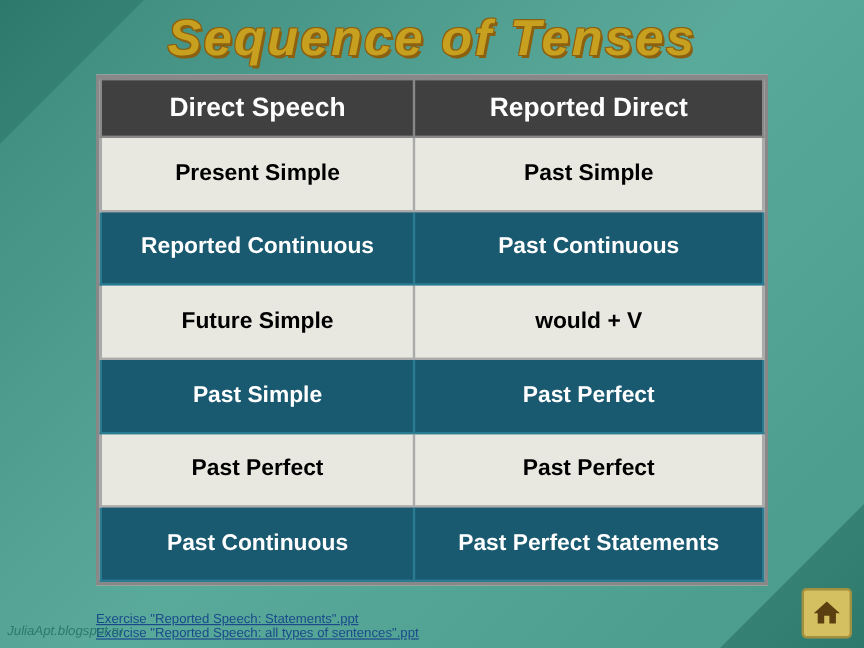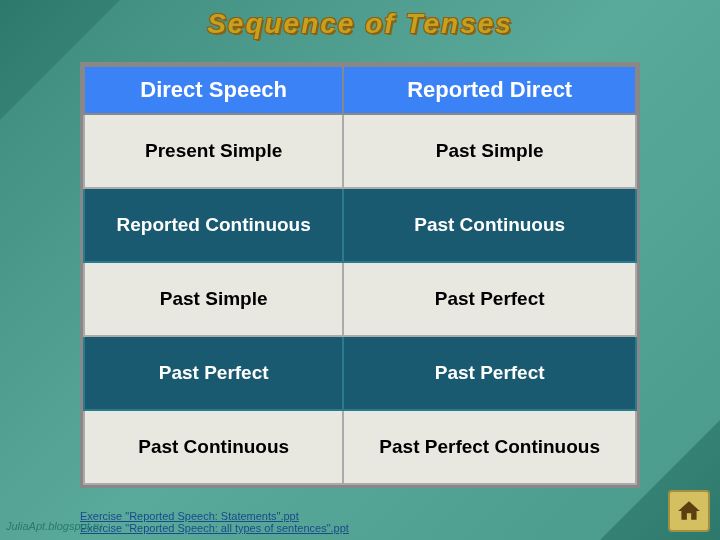--- a/index.html
+++ b/index.html
@@ -33,21 +33,21 @@
       width: 120px; height: 120px;
       background: linear-gradient(315deg, #2d7a6c, #3d8a7c);
       clip-path: polygon(100% 0, 100% 100%, 0 100%);
     }
 
     .title {
       position: absolute;
       top: 8px;
       left: 0; right: 0;
       text-align: center;
-      font-size: 28px;
+      font-size: 42px;
       font-weight: 900;
       font-family: 'Arial Black', Arial, sans-serif;
       color: #c8a020;
       text-shadow: 2px 2px 0 #8b6010, -1px -1px 0 #8b6010, 1px -1px 0 #8b6010, -1px 1px 0 #8b6010;
       letter-spacing: 2px;
       font-style: italic;
     }
 
     .table-container {
       position: absolute;
@@ -59,21 +59,21 @@
       border: 3px solid #888;
     }
 
     table {
       width: 100%;
       height: 100%;
       border-collapse: collapse;
     }
 
     thead tr {
-      background: #3b82f6;
+      background: #404040;
     }
 
     thead th {
       color: white;
       font-size: 22px;
       font-weight: bold;
       text-align: center;
       padding: 10px 5px;
       border: 2px solid #888;
     }
@@ -165,30 +165,34 @@
     <tbody id="table-body">
     <tr>
           <td>Present Simple</td>
           <td>Past Simple</td>
         </tr>
         <tr>
           <td>Reported Continuous</td>
           <td>Past Continuous</td>
         </tr>
         <tr>
+          <td>Future Simple</td>
+          <td>would + V</td>
+        </tr>
+        <tr>
           <td>Past Simple</td>
           <td>Past Perfect</td>
         </tr>
         <tr>
           <td>Past Perfect</td>
           <td>Past Perfect</td>
         </tr>
         <tr>
           <td>Past Continuous</td>
-          <td>Past Perfect Continuous</td>
+          <td>Past Perfect Statements</td>
         </tr>
       </tbody>
   </table>
 </div>
 
 <div class="bottom-links">
   <a href="#">Exercise "Reported Speech: Statements".ppt</a>
   <a href="#">Exercise "Reported Speech: all types of sentences".ppt</a>
 </div>
 

